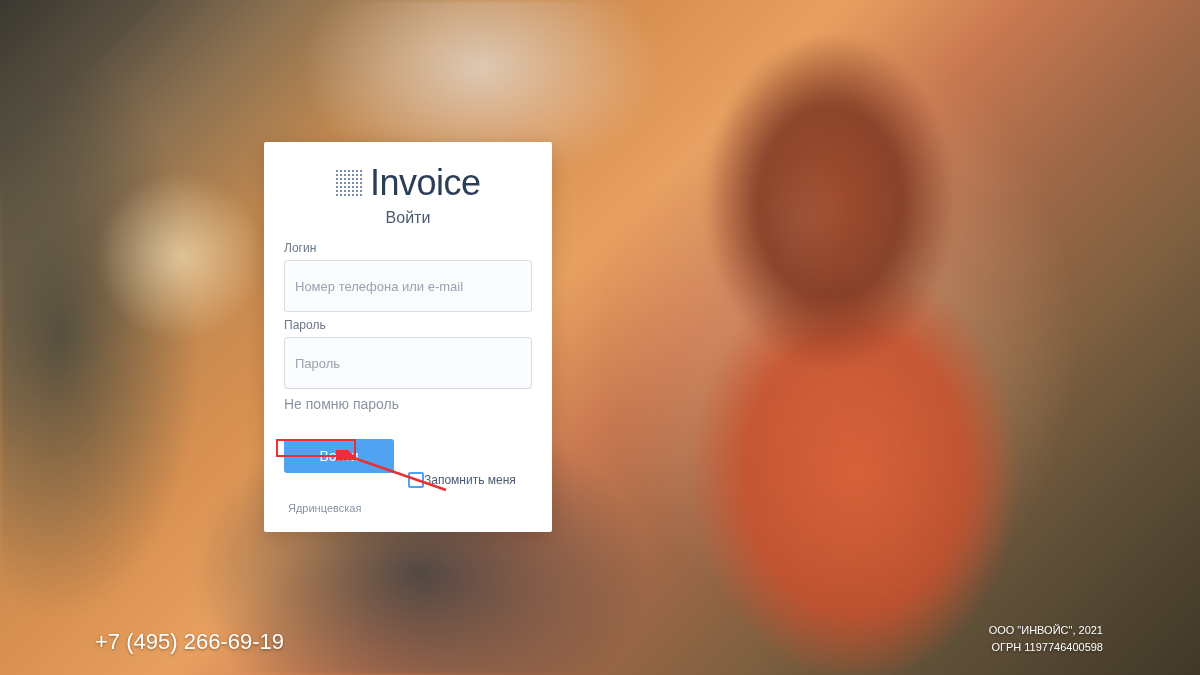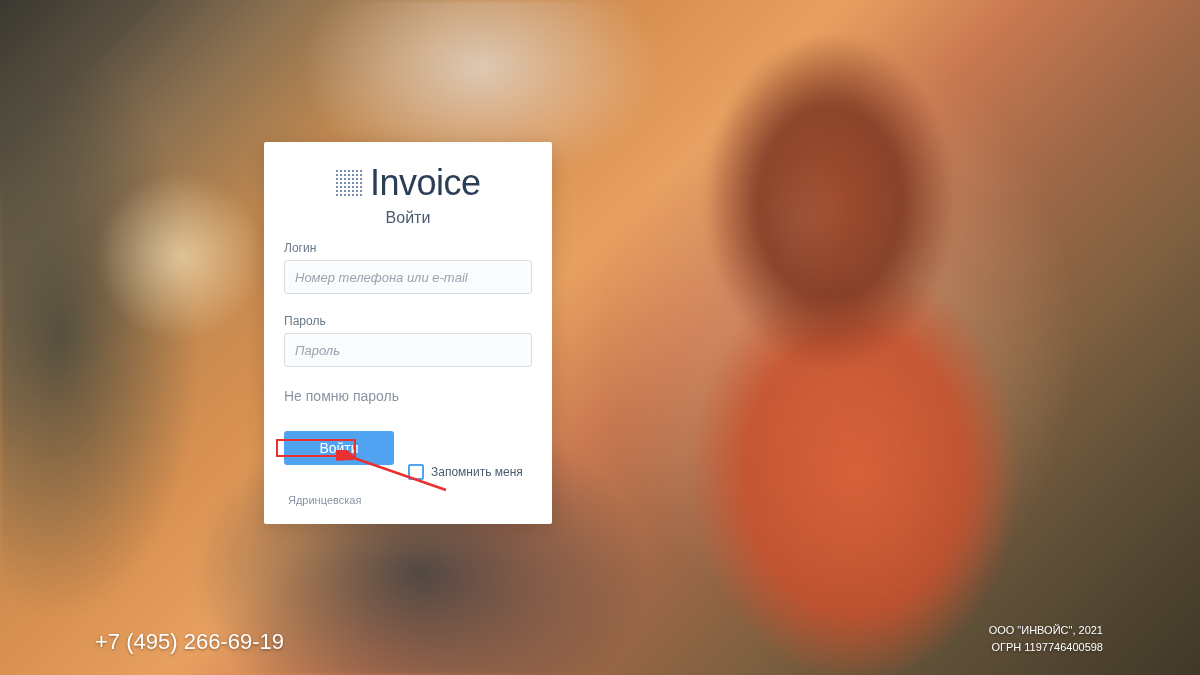--- a/index.html
+++ b/index.html
@@ -76,29 +76,28 @@
       color: #4a5a70;
       margin-bottom: 14px;
     }
     .field-label {
       font-size: 12px;
       color: #6a7888;
       margin-bottom: 5px;
     }
     .text-input {
       width: 100%;
-      height: 34px;
+      height: 52px;
       border: 1px solid #d8dde4;
       border-radius: 3px;
       padding: 0 10px;
       font-size: 13px;
       color: #333;
       background: #fafbfc;
-      margin-bottom: 20px;
-      font-style: italic;
+      margin-bottom: 6px;
     }
     .text-input::placeholder { color: #9aa4b0; }
     .forgot-link {
       font-size: 14px;
       color: #8a94a4;
       text-decoration: none;
       display: inline-block;
       margin-top: -4px;
       margin-bottom: 12px;
     }
@@ -114,21 +113,20 @@
       background: #4fa3f0;
       color: #fff;
       border: none;
       border-radius: 3px;
       font-size: 14px;
       cursor: pointer;
     }
     .remember-wrap {
       display: flex;
       align-items: center;
-      gap: 7px;
       cursor: pointer;
       margin-top: 48px;
     }
     .remember-box {
       width: 16px;
       height: 16px;
       border: 2px solid #4fa3f0;
       border-radius: 2px;
       background: #fff;
     }

